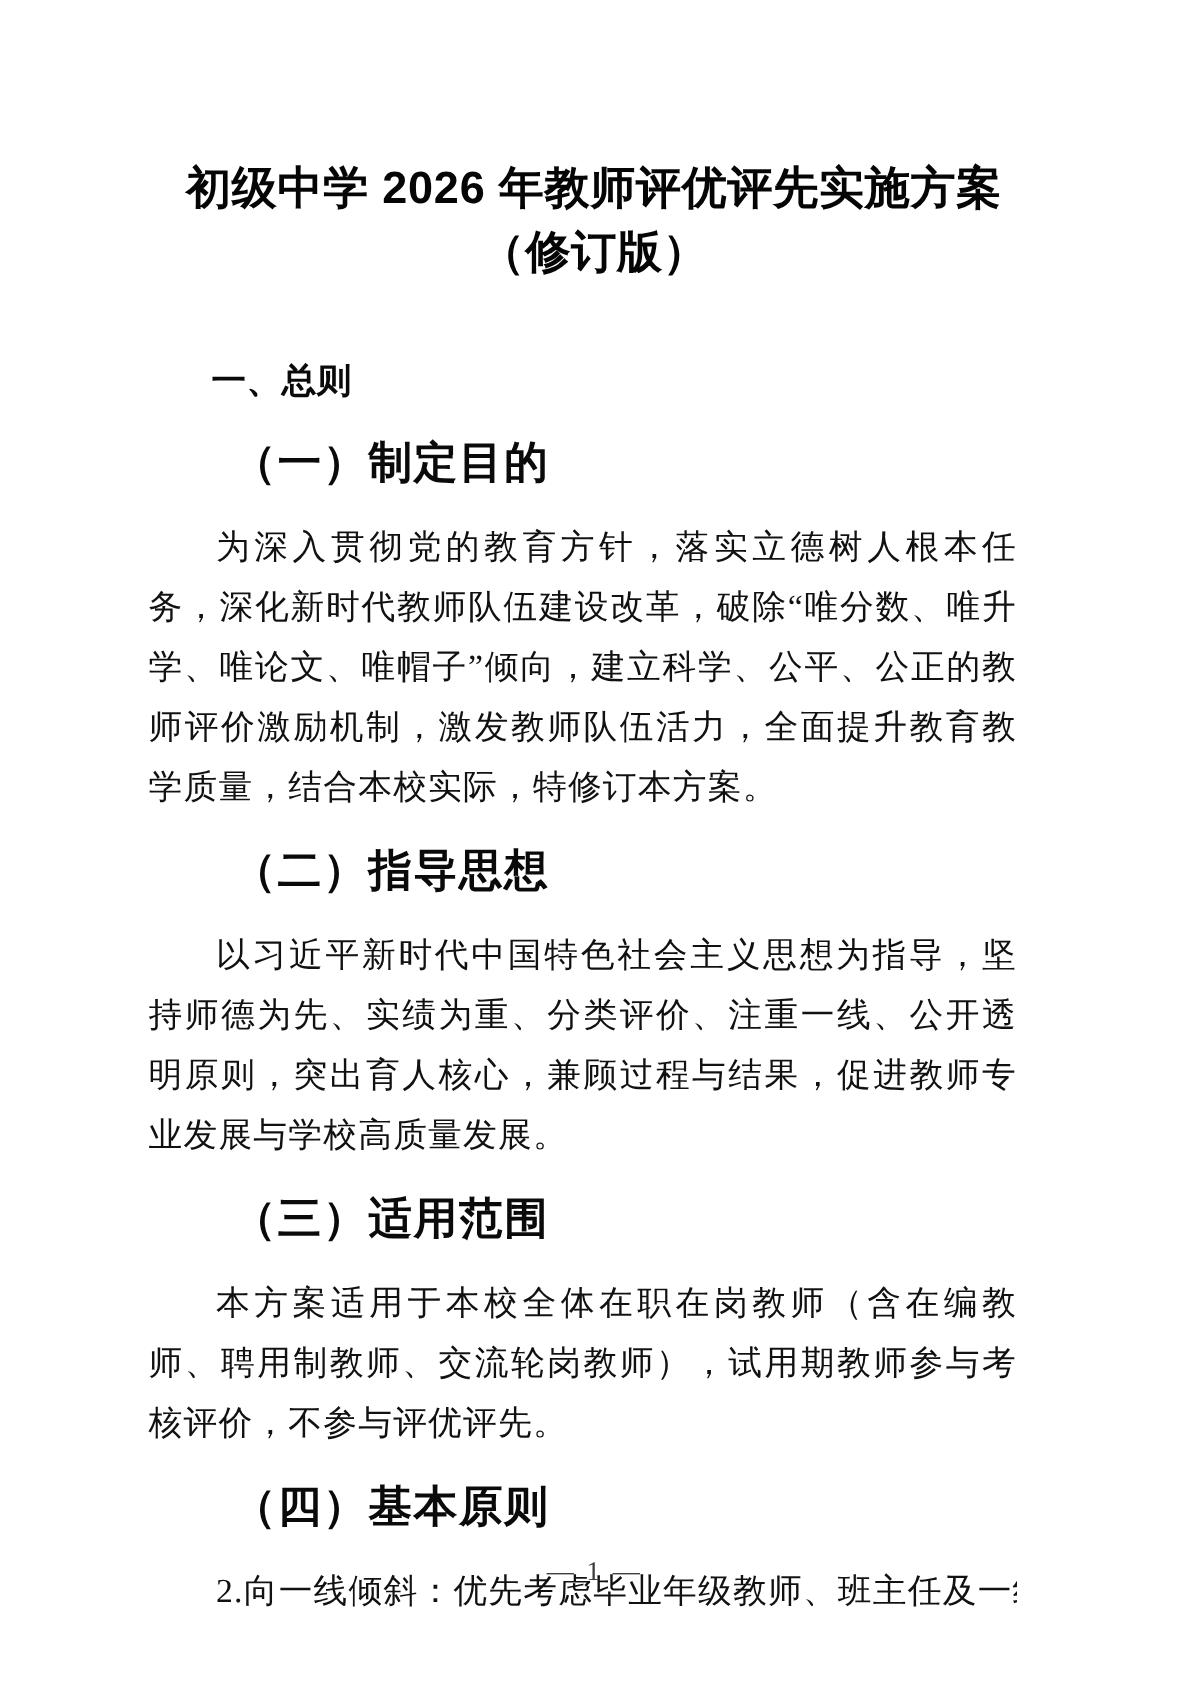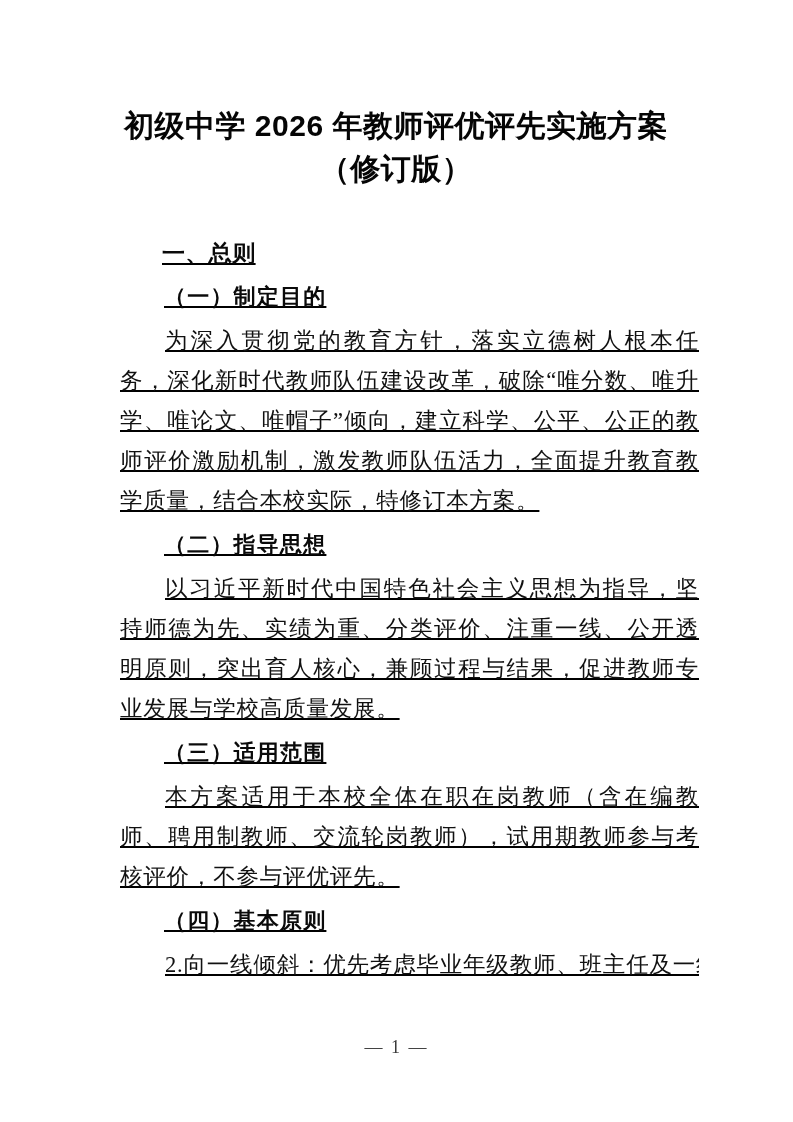--- a/index.html
+++ b/index.html
@@ -42,46 +42,45 @@
     color: #050505;
   }
   .doc-title .t-line {
     display: block;
     white-space: nowrap;
   }
 
   
   .body-col {
     position: absolute;
-    left: 116px;
+    left: 95px;
     top: 233px;
     width: 587px;
-    text-decoration: underline;
   }
 
   .h1-heading {
     font-family: "Liberation Sans", "DejaVu Sans", sans-serif;
     font-weight: bold;
     font-size: 23px;
     line-height: 40px;
     text-indent: 46px;
     letter-spacing: 0.4px;
     color: #0a0a0a;
     margin: 0;
   }
 
   .h2-heading {
     font-family: "Liberation Sans", "DejaVu Sans", sans-serif;
     font-weight: bold;
-    font-size: 22px;
+    font-size: 29px;
     line-height: 40px;
     text-indent: 44px;
     letter-spacing: 1.2px;
     color: #0a0a0a;
-    margin: 4px;
+    margin: 16px;
   }
 
   .para {
     font-family: "Liberation Serif", "DejaVu Serif", serif;
     font-size: 22.5px;
     line-height: 40px;
     text-indent: 45px;
     text-align: justify;
     text-justify: inter-ideograph;
     letter-spacing: 0.8px;

